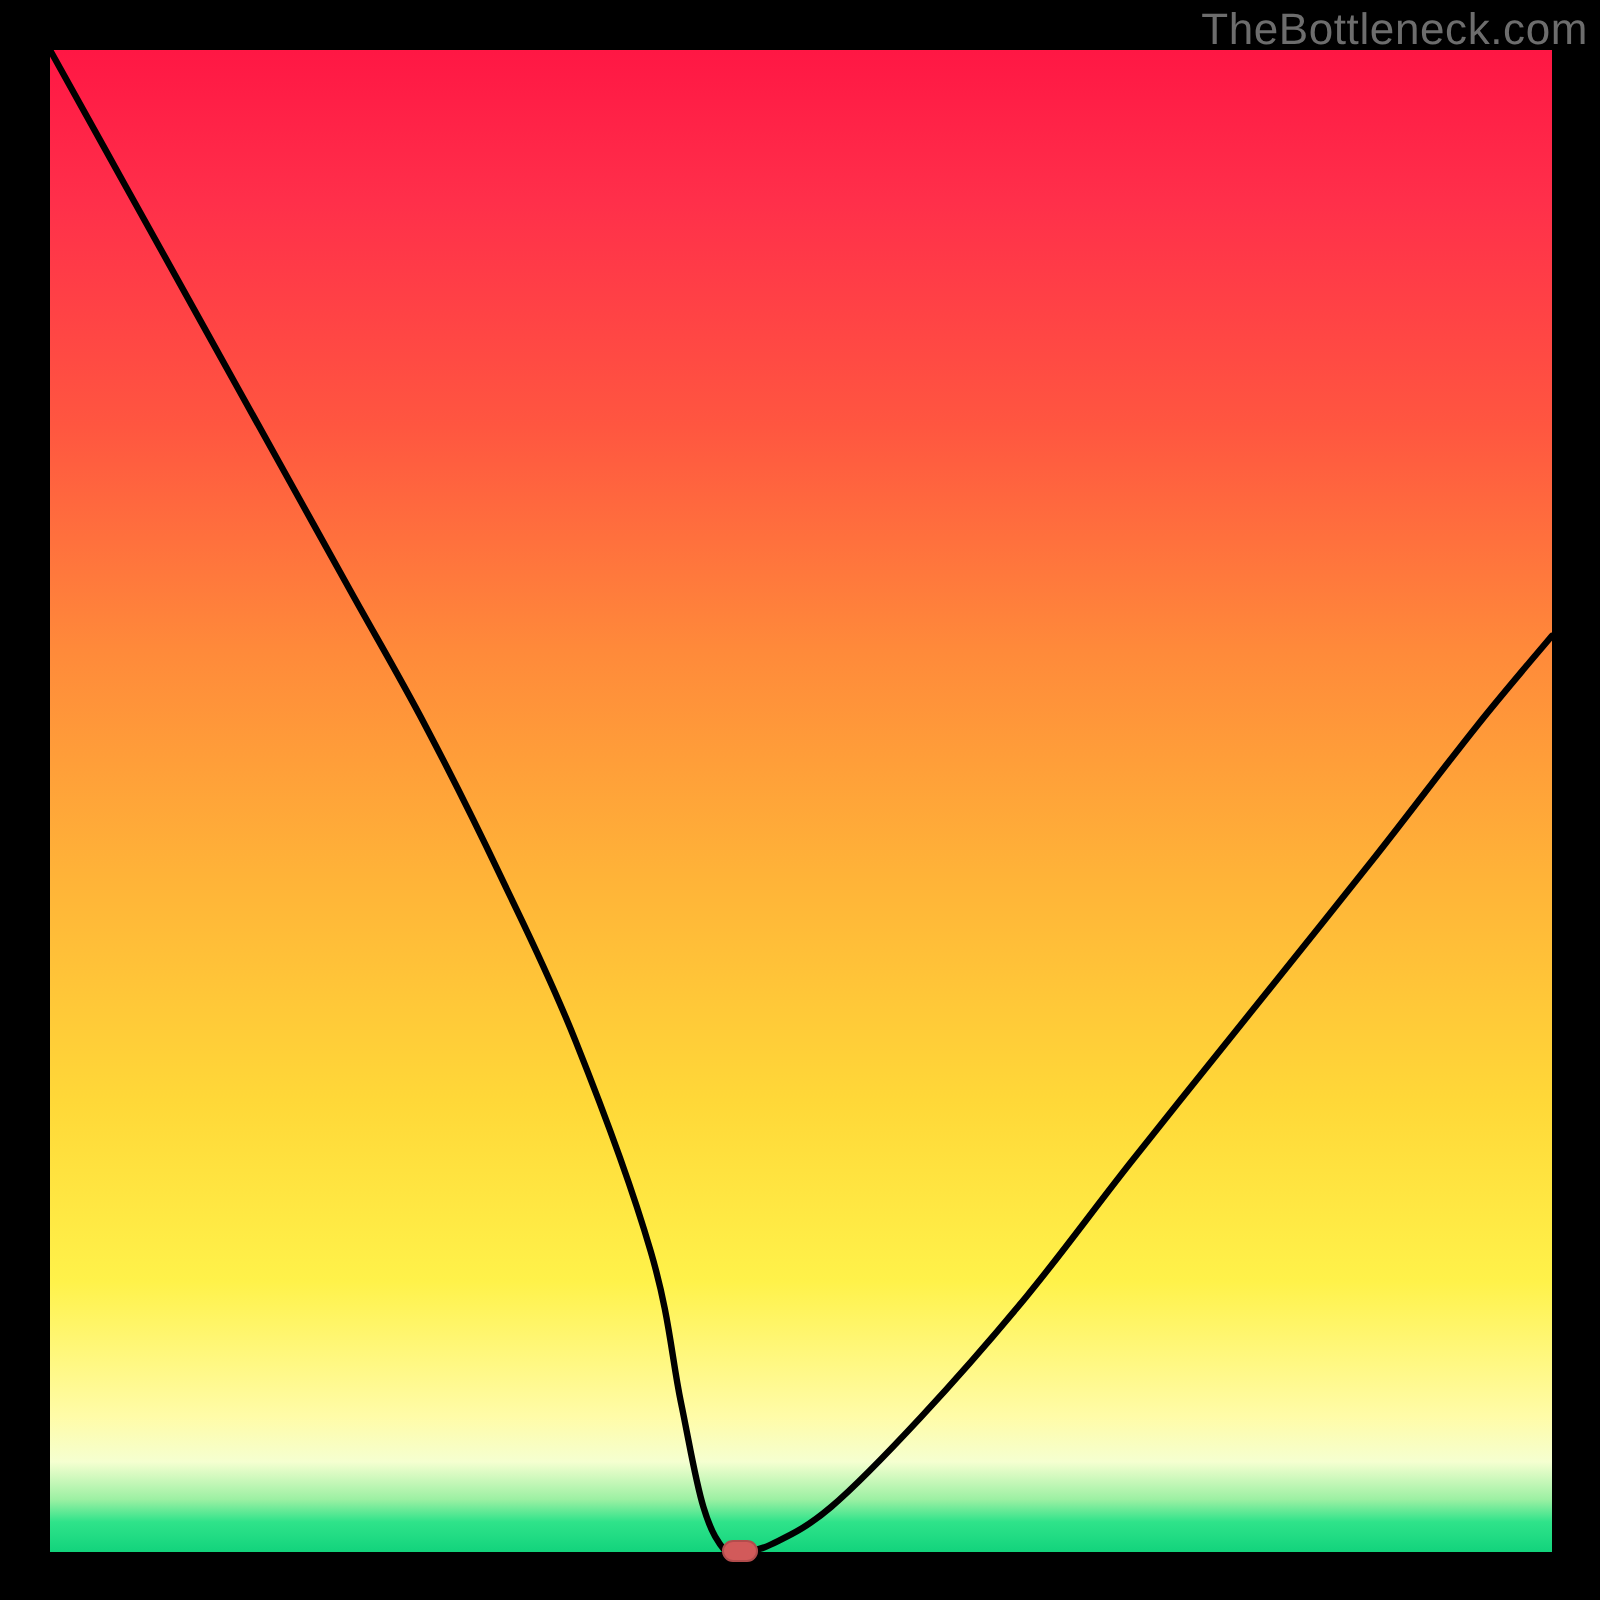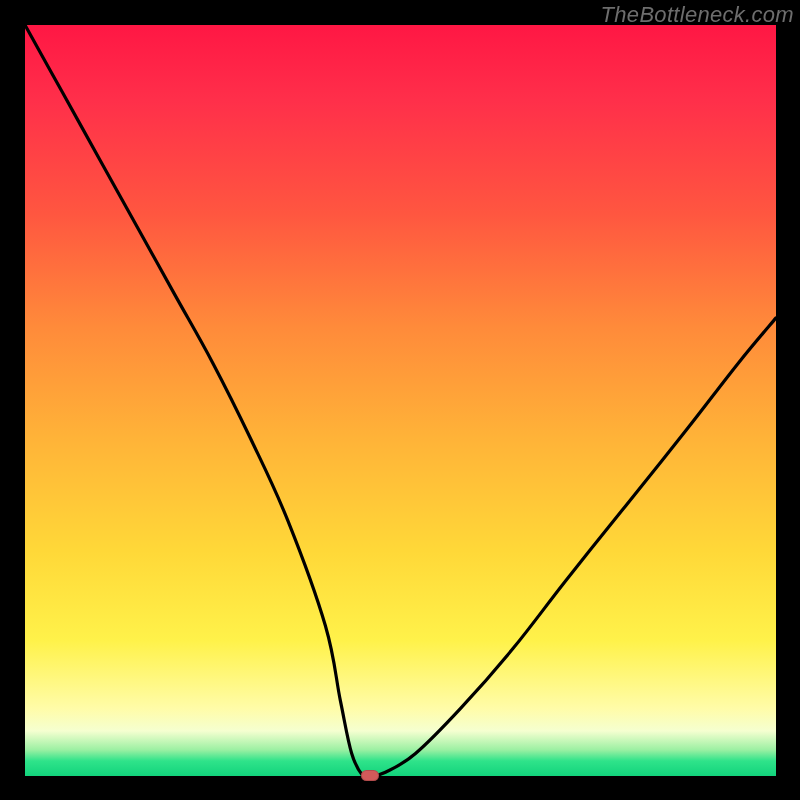--- a/index.html
+++ b/index.html
@@ -42,21 +42,20 @@
   }
   .watermark {
     position: absolute;
     top: 2px;
     right: 6px;
     color: #6d6d6d;
     font-size: 22px;
     font-weight: 500;
     letter-spacing: 0.3px;
     user-select: none;
-    font-style: italic;
   }
   svg.curve-layer {
     position: absolute;
     left: 25px;
     top: 25px;
     width: 751px;
     height: 751px;
     overflow: visible;
   }
   .marker {

